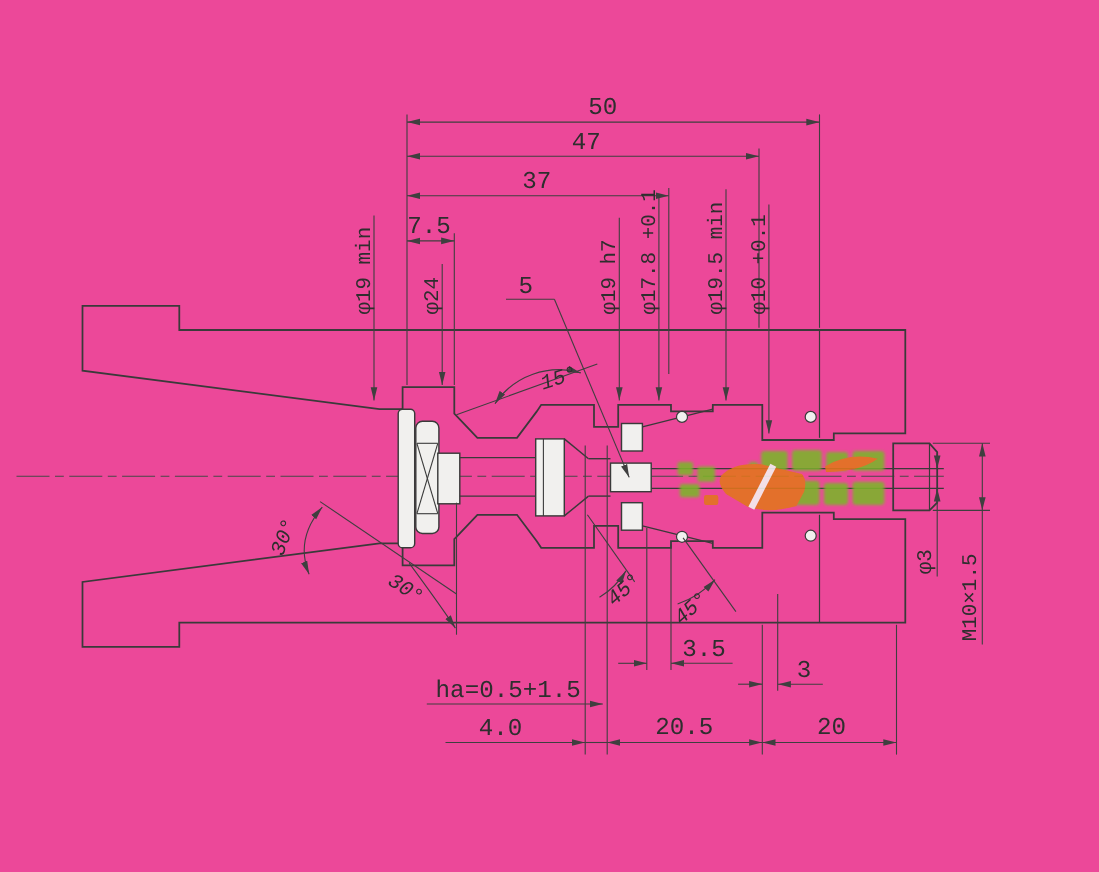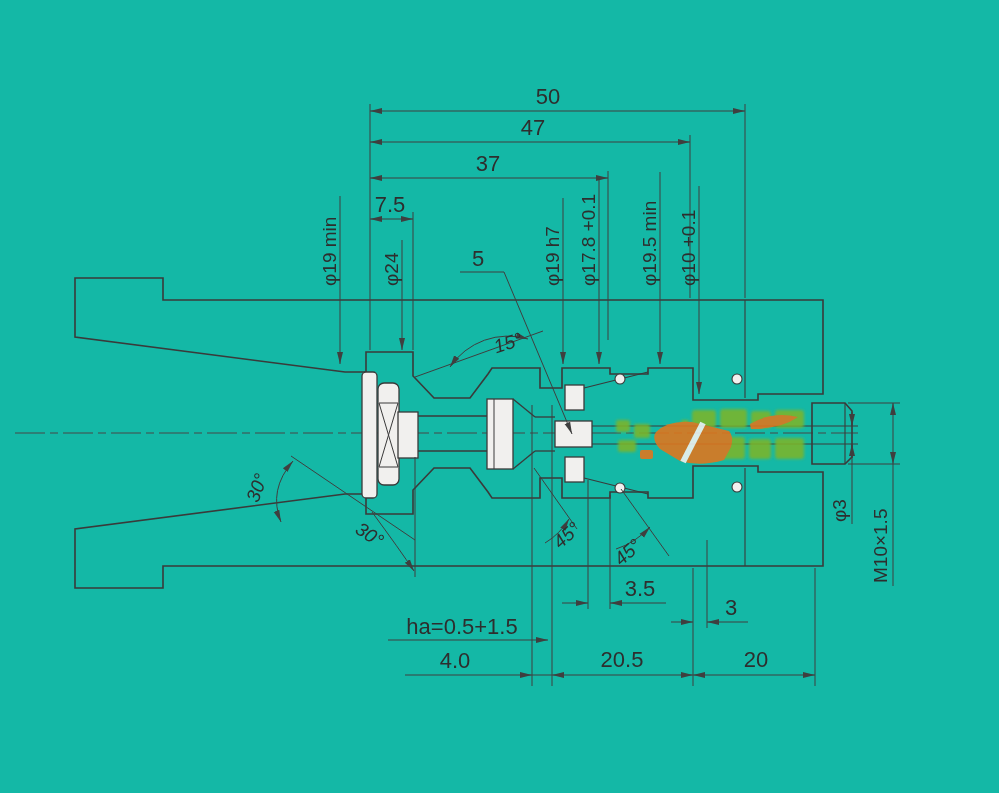--- a/index.html
+++ b/index.html
@@ -1,17 +1,17 @@
 <!DOCTYPE html>
 <html><head>
 <meta charset="utf-8">
 <style>
   html,body{margin:0;padding:0;background:#f0efed;}
-  .stage{position:relative;width:999px;height:793px;background:#14b8a6;overflow:hidden;
-         font-family:Liberation Sans, sans-serif;}
+  .stage{position:relative;width:999px;height:793px;background:#ec4899;overflow:hidden;
+         font-family:Liberation Mono, monospace;}
   svg text{fill:#2e2e2e;}
   .dim{font-size:22px;}
   .vlabel{font-size:19px;}
   .ang{font-size:19px;font-style:italic;}
   .outline{stroke:#3a3a3a;stroke-width:1.6;fill:none;}
   .thin{stroke:#3a3a3a;stroke-width:1.1;fill:none;}
   .dimline{stroke:#3f3f3f;stroke-width:1;fill:none;}
 </style>
 </head>
 <body>

